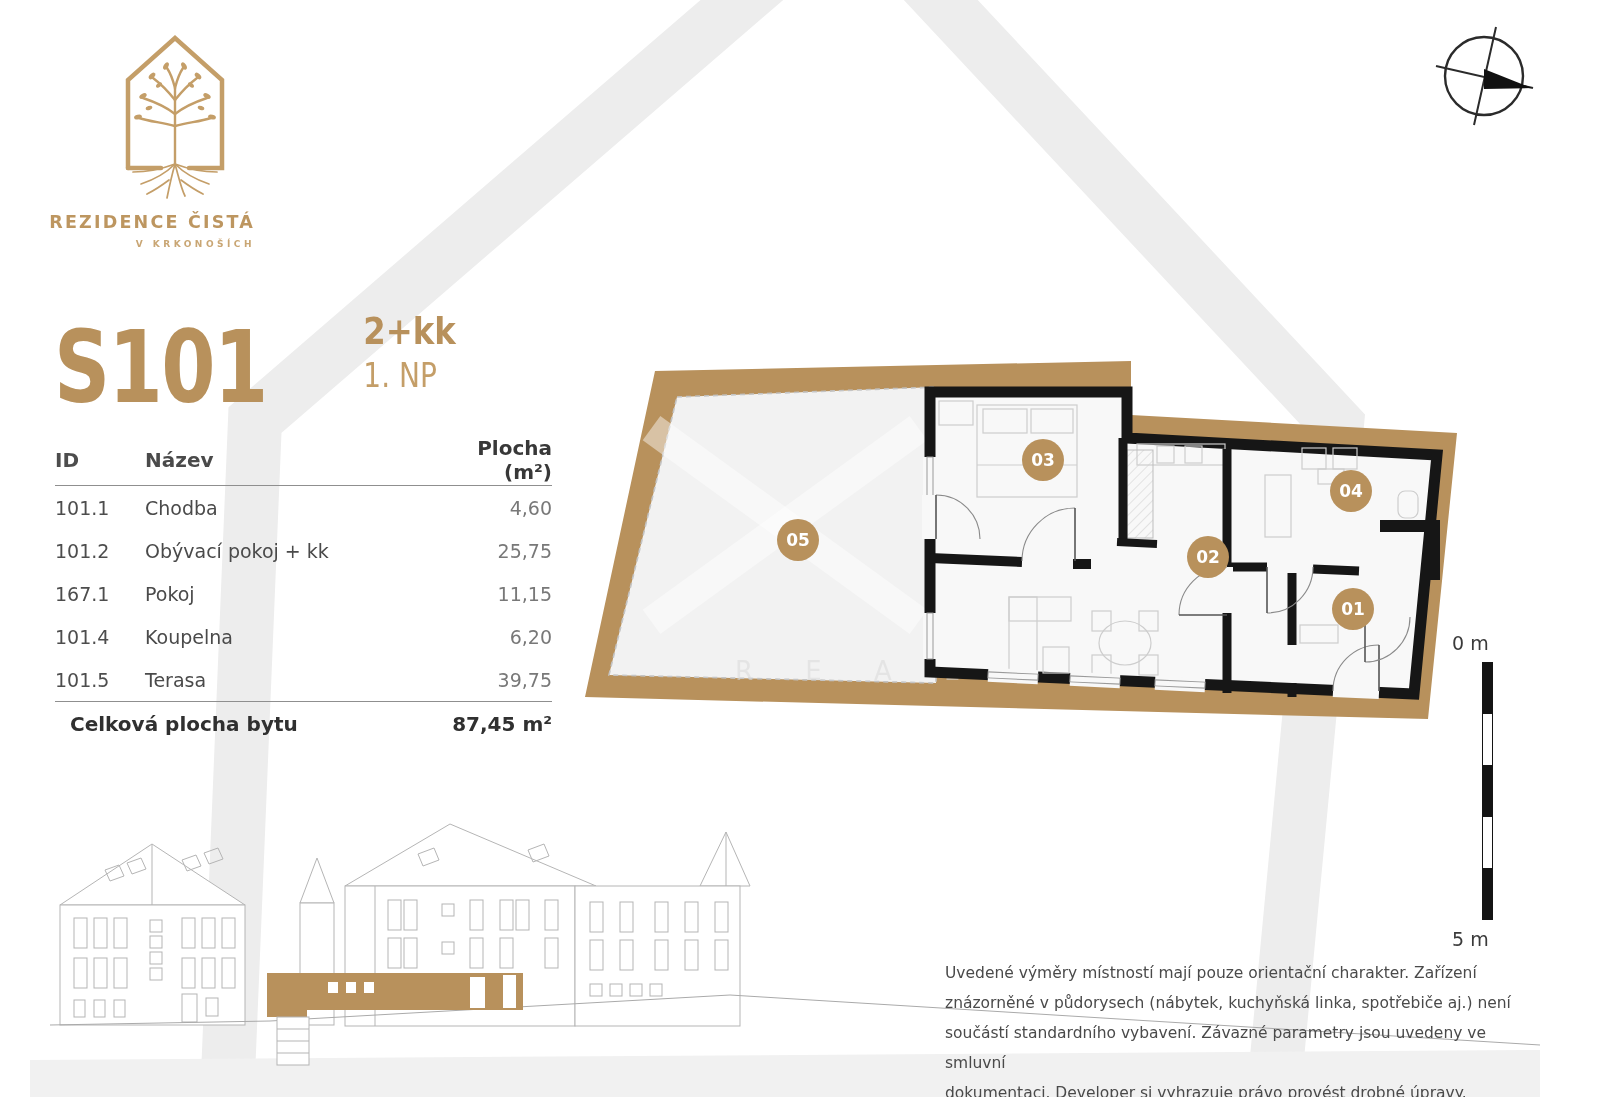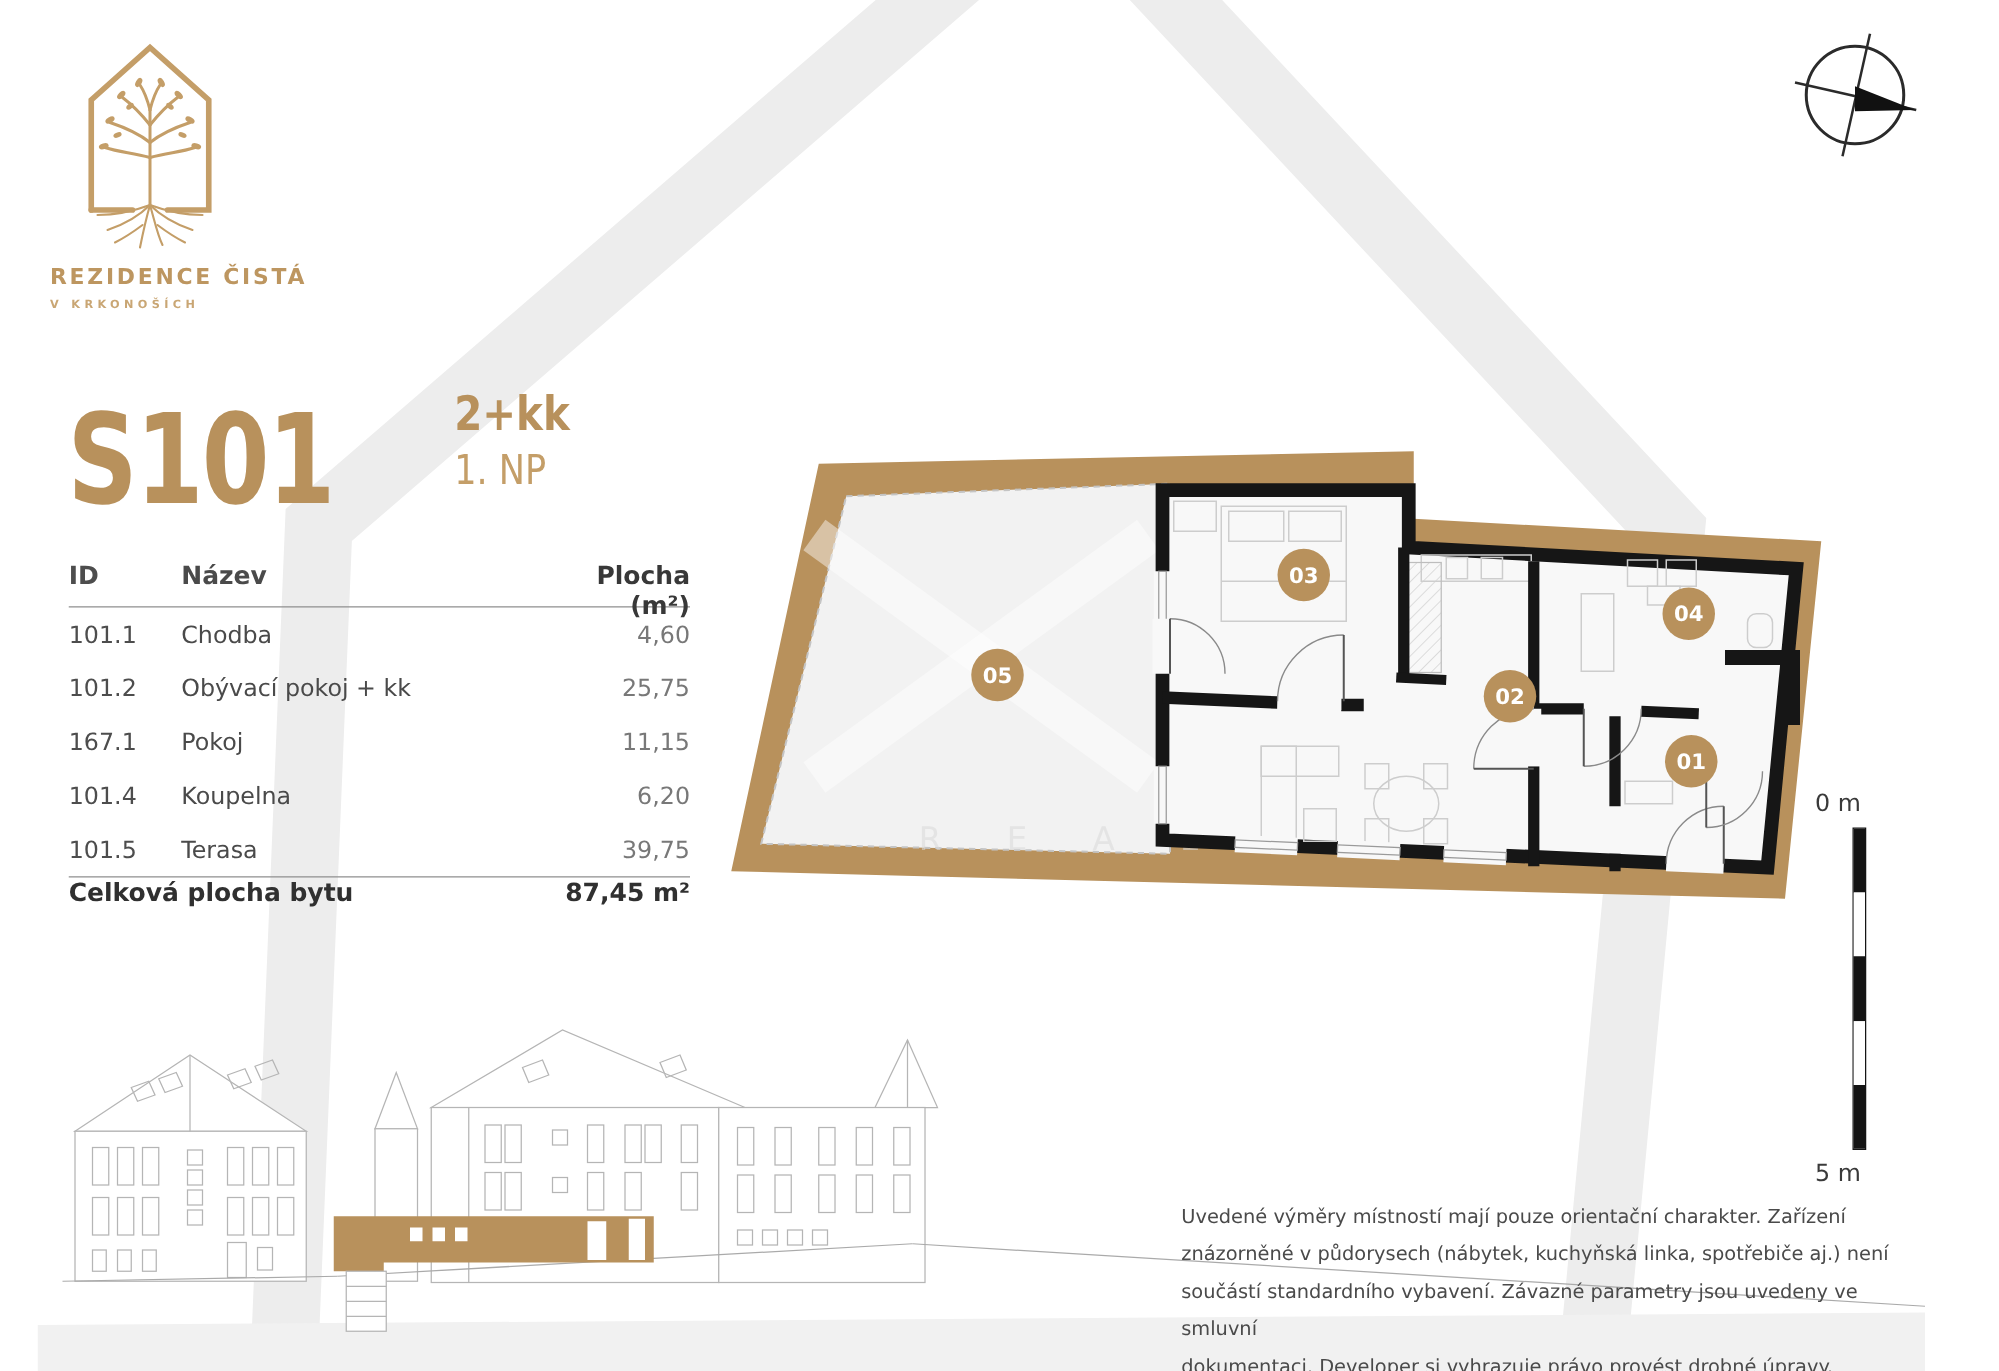--- a/index.html
+++ b/index.html
@@ -2,39 +2,39 @@
 <html><head>
 <meta charset="utf-8">
 <style>
   html,body{margin:0;padding:0;background:#ffffff;}
   body{width:1599px;height:1097px;position:relative;overflow:hidden;
        font-family:"DejaVu Sans","Liberation Sans",sans-serif;color:#3c3c3c;}
   .abs{position:absolute;}
   
   #bg-house{left:0;top:0;z-index:0;}
   
-  #logo{left:40px;top:22px;width:215px;text-align:left;z-index:3;}
+  #logo{left:40px;top:22px;width:215px;text-align:right;z-index:3;}
   #brand-name{font-size:17.5px;font-weight:700;letter-spacing:2.2px;color:#bd9660;margin-top:4px;}
   #brand-tagline{font-size:9px;font-weight:600;letter-spacing:3.5px;color:#c9a674;margin-top:7px;}
   
   #unit-code{left:54px;top:318px;font-size:100px;font-weight:700;color:#b8915c;
              letter-spacing:-2px;transform:scaleX(.78);transform-origin:left top;line-height:1;z-index:3;}
   #unit-meta{left:330px;top:312px;width:222px;z-index:3;}
   #unit-disposition{font-size:38px;font-weight:700;color:#b8915c;transform:scaleX(.85);transform-origin:right top;line-height:1.05;}
   #unit-floor{font-size:33px;font-weight:400;color:#c49e68;transform:scaleX(.85);transform-origin:right top;margin-top:4px;}
   
   #area-table{left:55px;top:448px;width:497px;z-index:3;}
-  .t-head{display:flex;font-size:20px;font-weight:700;color:#383838;height:24px;margin-bottom:13px;}
+  .t-head{display:flex;font-size:20px;font-weight:700;color:#383838;height:24px;margin-bottom:13px;align-items:center;}
   .t-rule{border:none;border-top:1.4px solid #8f8f8f;margin:0;}
   .t-row{display:flex;align-items:center;height:43px;font-size:19px;}
   .c-id{width:90px;color:#4d4d4d;}
   .c-name{flex:1;color:#4a4a4a;}
   .c-area{width:110px;text-align:right;color:#787878;}
   .t-head .c-area{color:#383838;}
-  .t-total{display:flex;align-items:flex-start;height:44px;font-size:20px;font-weight:700;color:#303030;}
+  .t-total{display:flex;align-items:center;height:44px;font-size:20px;font-weight:700;color:#303030;margin-left:15px;}
   .t-total .c-name{color:#303030;}
   .t-total .c-area{color:#303030;font-weight:700;}
   
   #plan-wrap{left:565px;top:345px;z-index:2;}
   
   #compass{left:1420px;top:16px;z-index:3;}
   
   #scalebar{left:1452px;top:632px;width:70px;text-align:left;z-index:3;}
   #scalebar .lbl{font-size:19px;color:#3a3a3a;}
   #bar{width:9px;height:256px;margin:8px auto;border:1.2px solid #141414;display:flex;flex-direction:column;background:#fff;}

